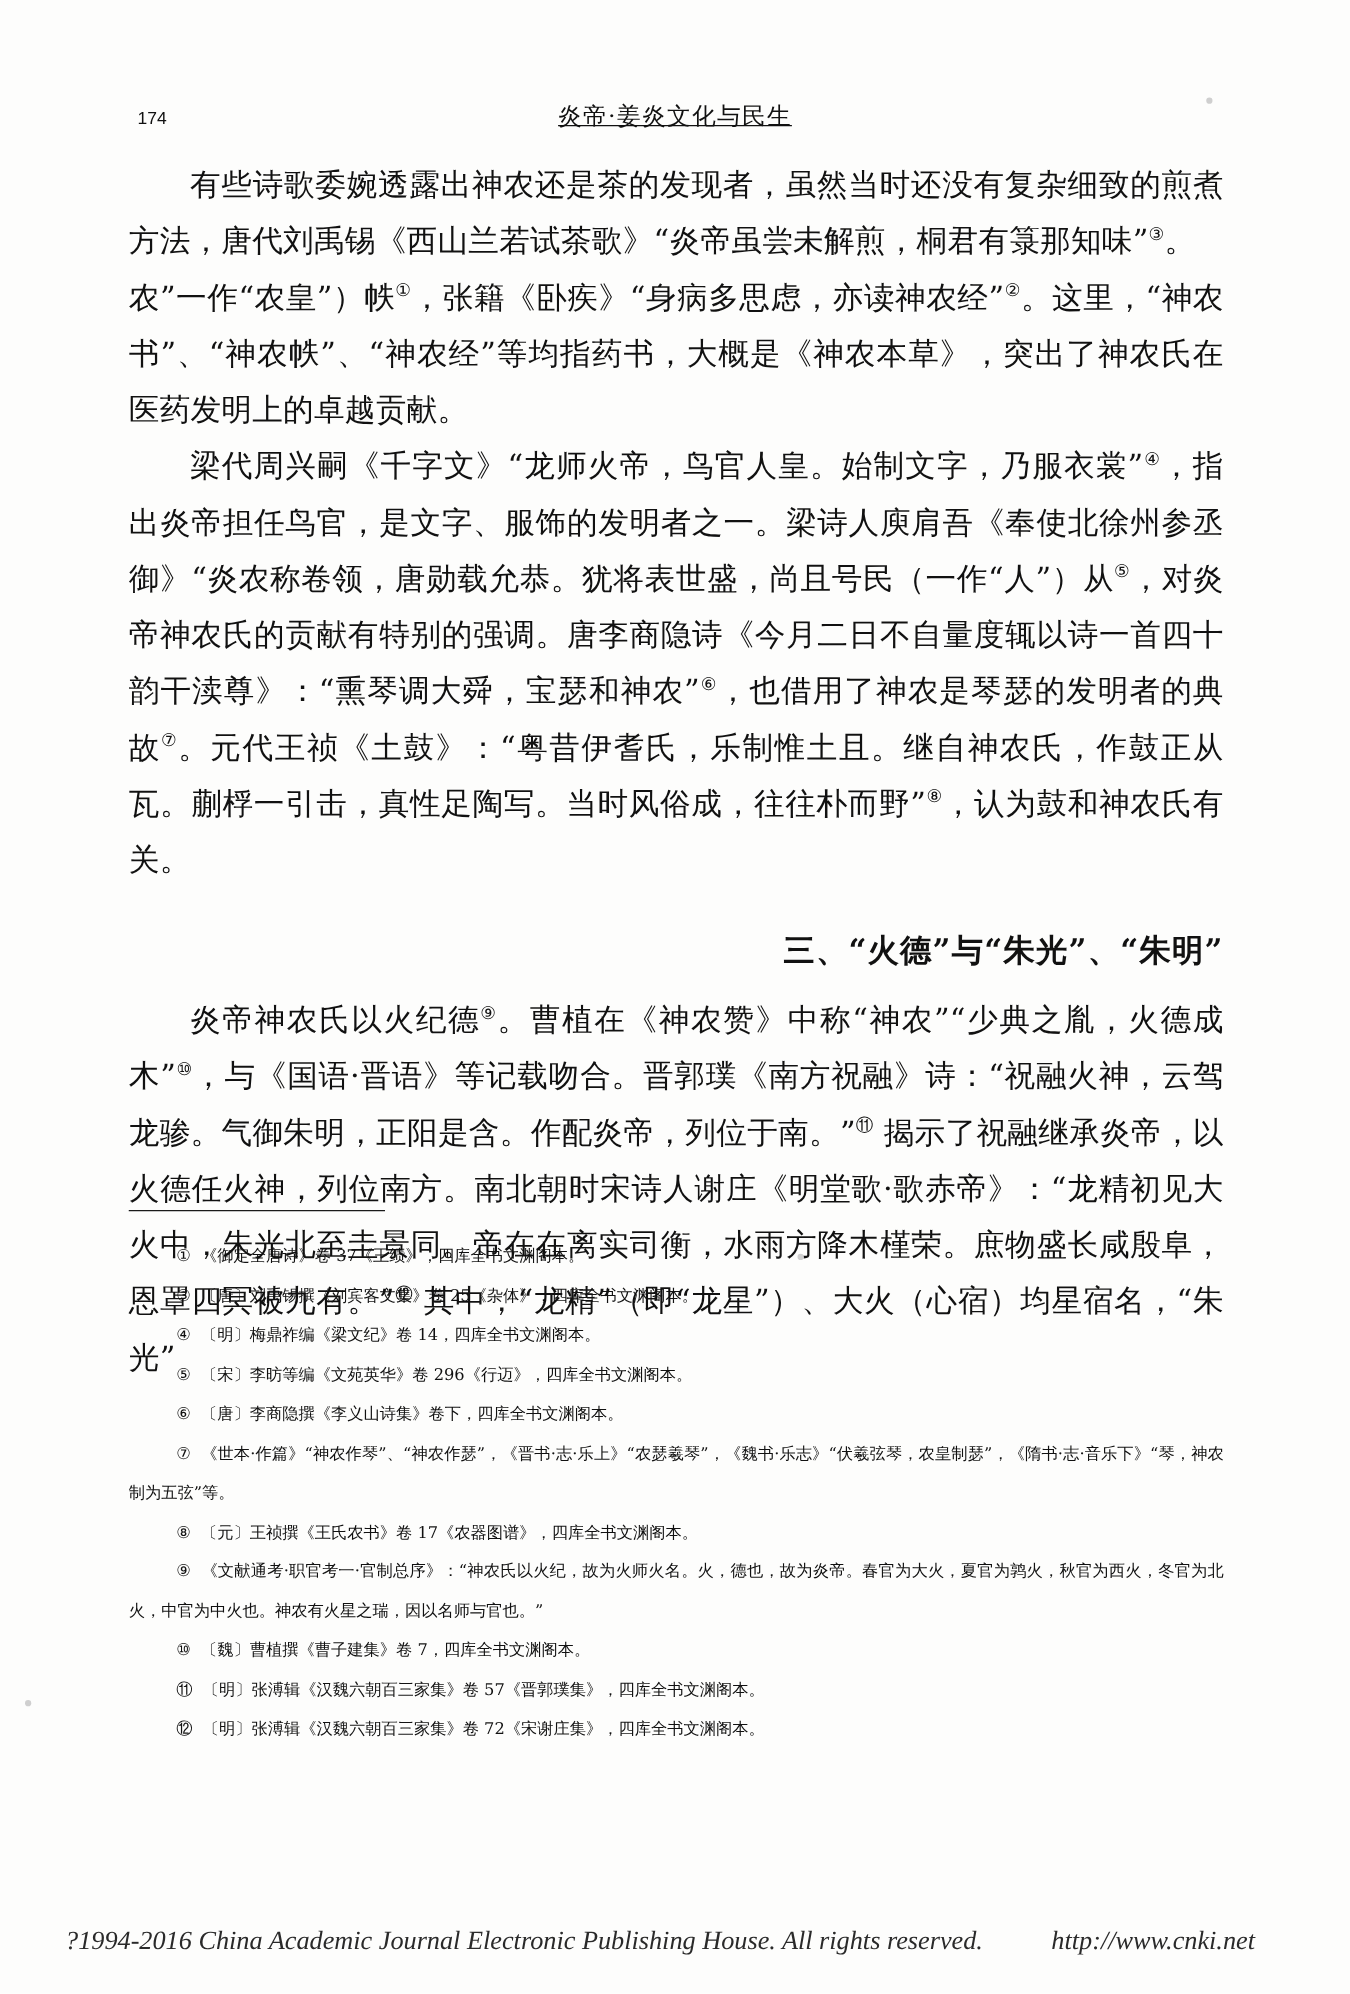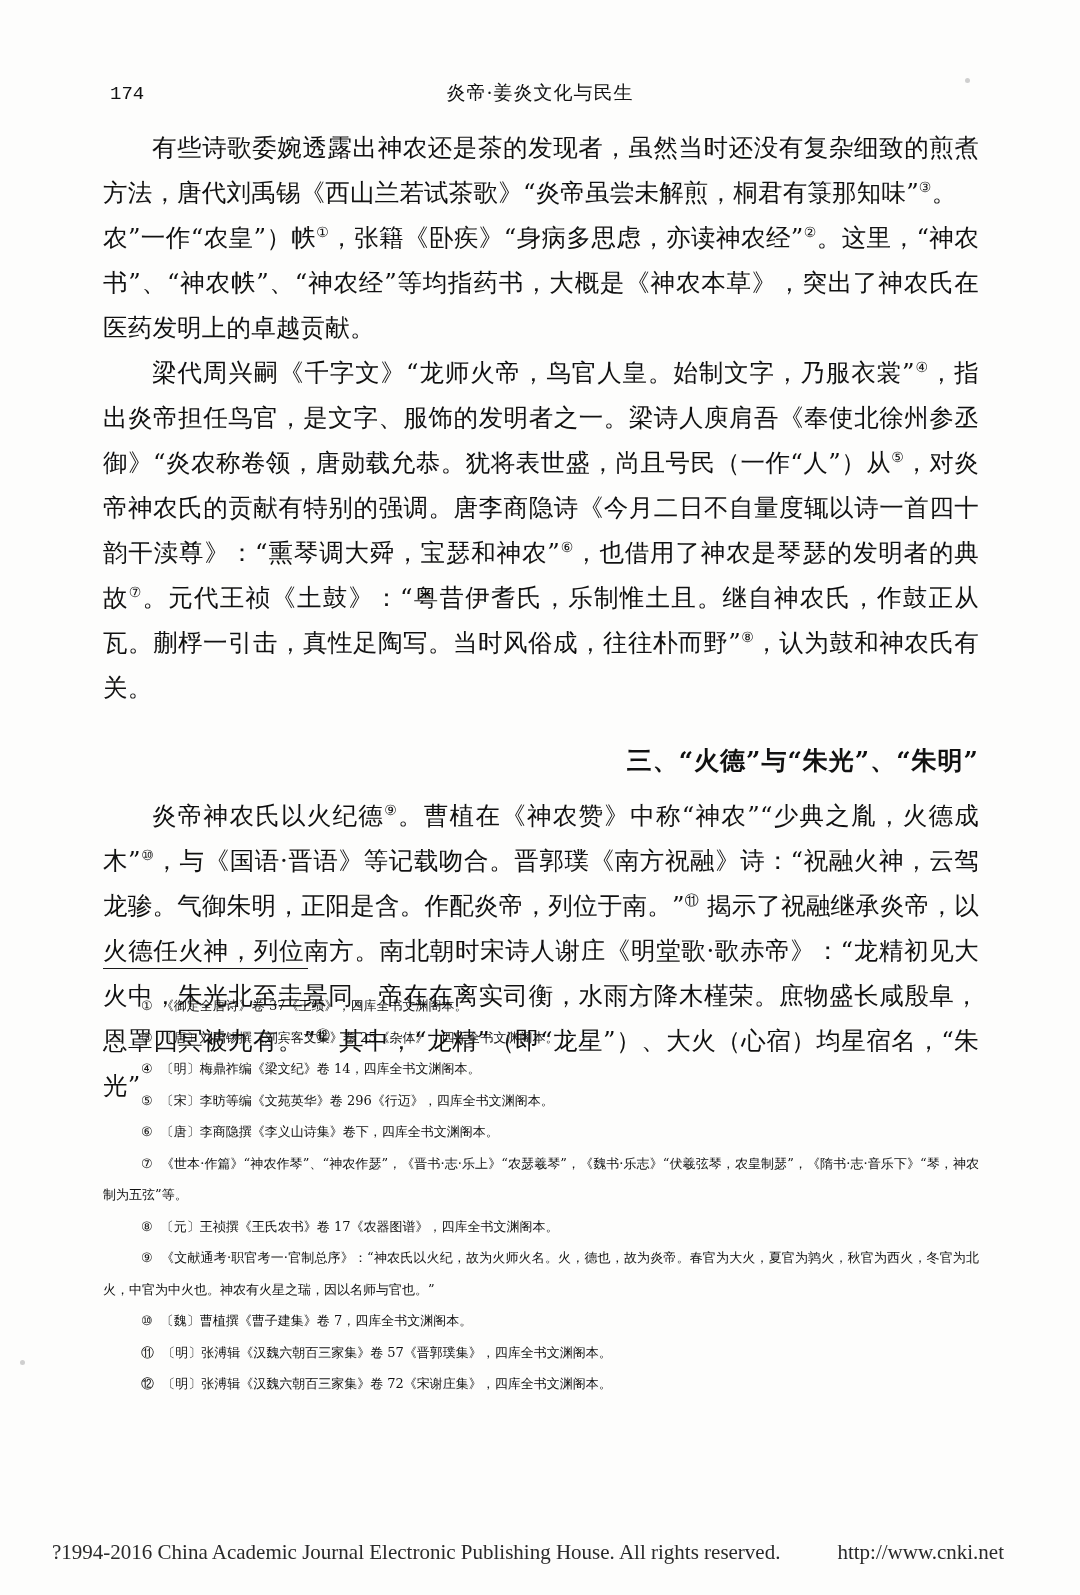--- a/index.html
+++ b/index.html
@@ -18,32 +18,33 @@
   }
   .header {
     position: absolute;
     top: 80px;
     left: 110px;
     right: 110px;
     display: flex;
     align-items: baseline;
   }
   .page-number {
-    font-family: Liberation Mono, monospace;
-    font-size: 19px;
+    font-family: Liberation Sans, sans-serif;
+    font-size: 14px;
     color: #111;
     width: 120px;
   }
   .running-title {
     flex: 1;
     text-align: center;
     font-size: 19px;
     font-family: "DejaVu Serif", "Liberation Serif", serif;
     letter-spacing: 1px;
     margin-right: 120px;
+    text-decoration: underline;
   }
   .body {
     position: absolute;
     top: 125px;
     left: 103px;
     width: 876px;
   }
   p.para {
     margin: 0 0 0 0;
     font-size: 24.5px;
@@ -97,20 +98,21 @@
     position: absolute;
     left: 52px;
     right: 40px;
     top: 1540px;
     font-family: "Liberation Serif", serif;
     font-size: 21px;
     color: #2a2a2a;
     display: flex;
     justify-content: space-between;
     align-items: center;
+    font-style: italic;
   }
   .footer .copy {
     white-space: nowrap;
   }
   .footer .url {
     white-space: nowrap;
     margin-right: 36px;
   }
   .speck {
     position: absolute;

